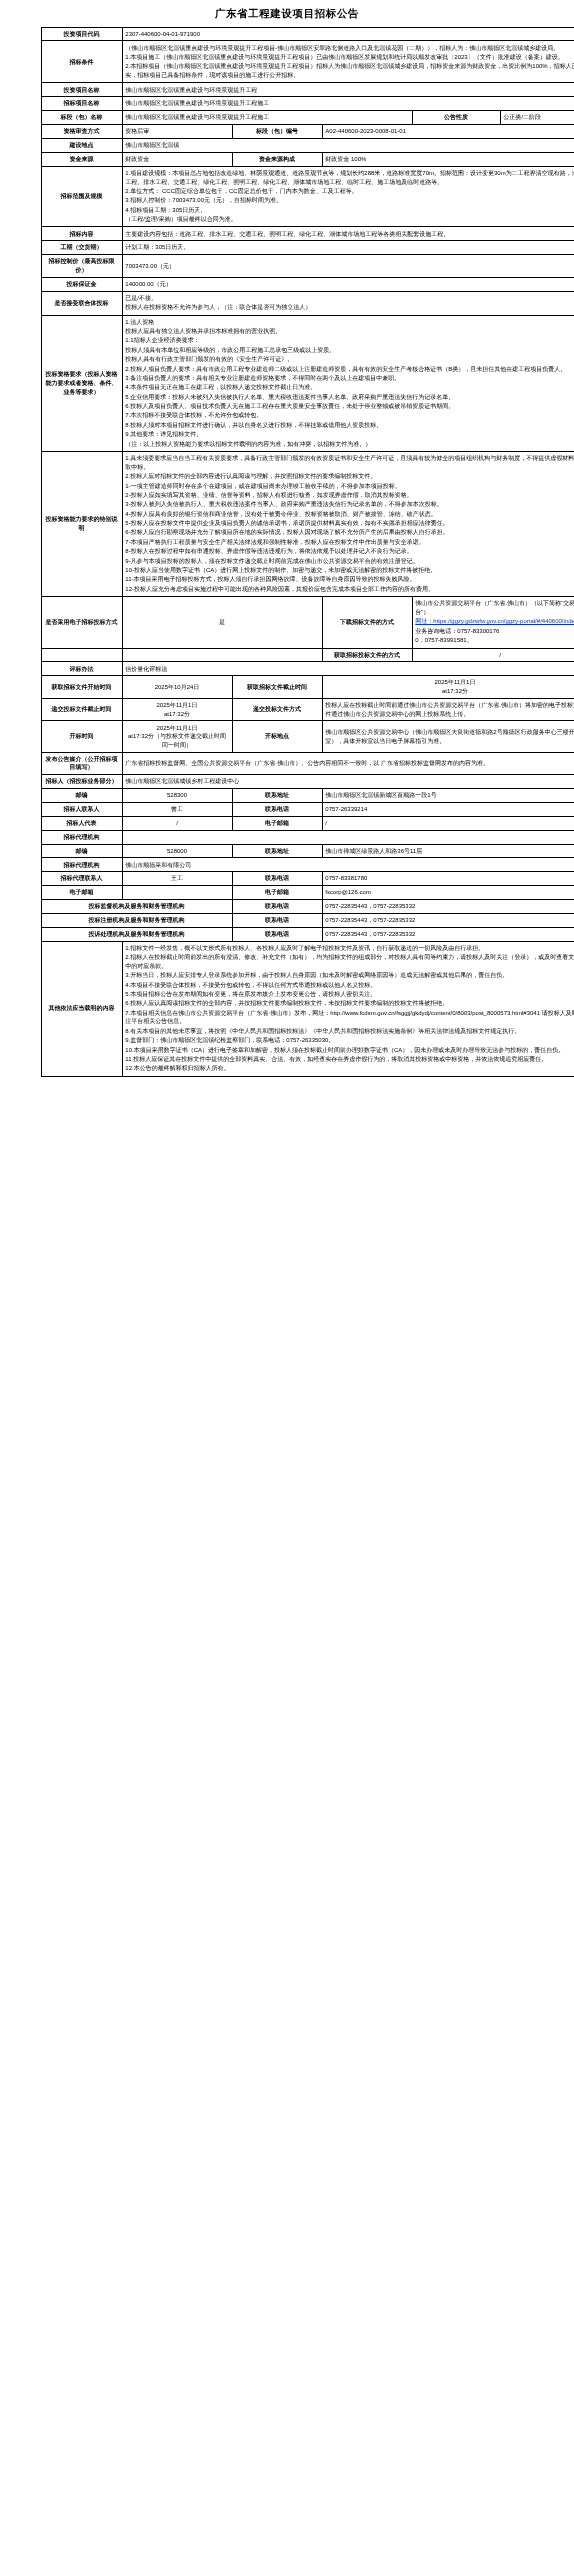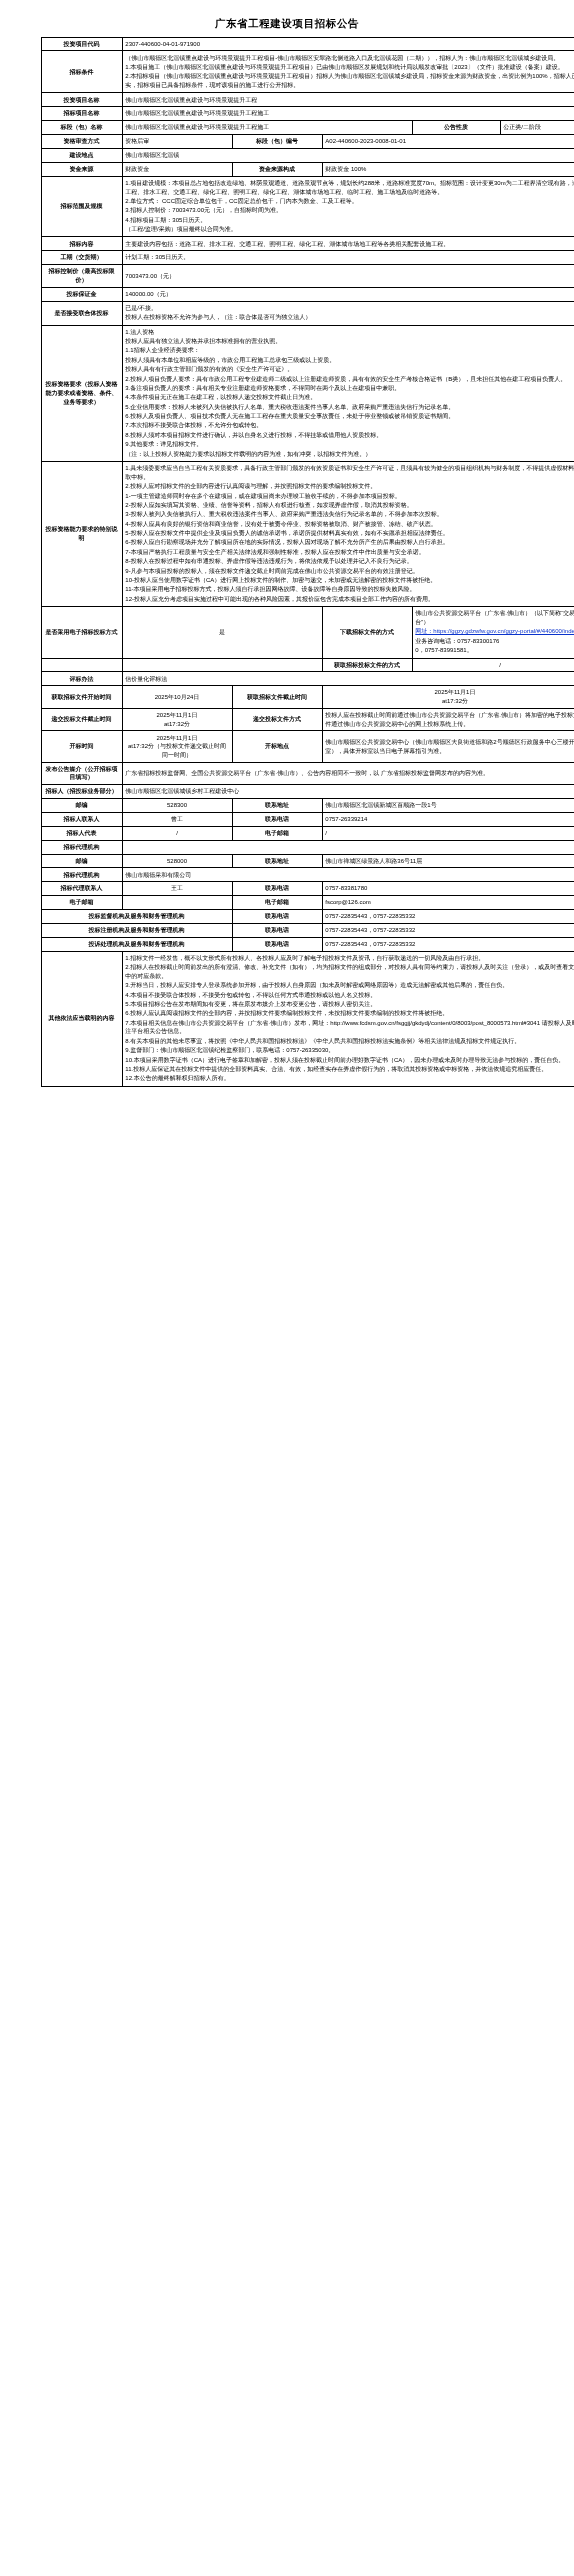--- a/index.html
+++ b/index.html
@@ -1,17 +1,17 @@
 <!DOCTYPE html>
 <html style="font-size:11px"><head>
 <meta charset="utf-8">
 <style>
   html,body{margin:0;padding:0;background:#fff;}
   body{font-family:"Liberation Sans","DejaVu Sans",sans-serif;color:#000;font-size:6.2px;}
-  .page{width:493px;margin:0 auto;padding:13px 0 14px 0;box-sizing:border-box;}
+  .page{width:493px;margin:0 auto;padding:3px 0 14px 0;box-sizing:border-box;}
   .title{text-align:center;font-size:10.4px;font-weight:bold;letter-spacing:0.7px;padding:4.1px 0 5.5px 0;}
   table.main{border-collapse:collapse;width:548px;margin:0 auto;table-layout:fixed;}
   table.main td{border:0.7px solid #000;padding:2.1px 2.8px;vertical-align:middle;line-height:1.45;font-size:6px;word-break:break-all;}
   td.lbl{background:#fff;text-align:center;font-weight:bold;font-size:6px;}
   td.val{text-align:left;}
   td.ctr{text-align:center;}
   .p{margin:0 0 0.7px 0;}
   .small{font-size:5.7px;}
   .blue{color:#0a33cc;text-decoration:underline;word-break:break-all;}
 </style>

